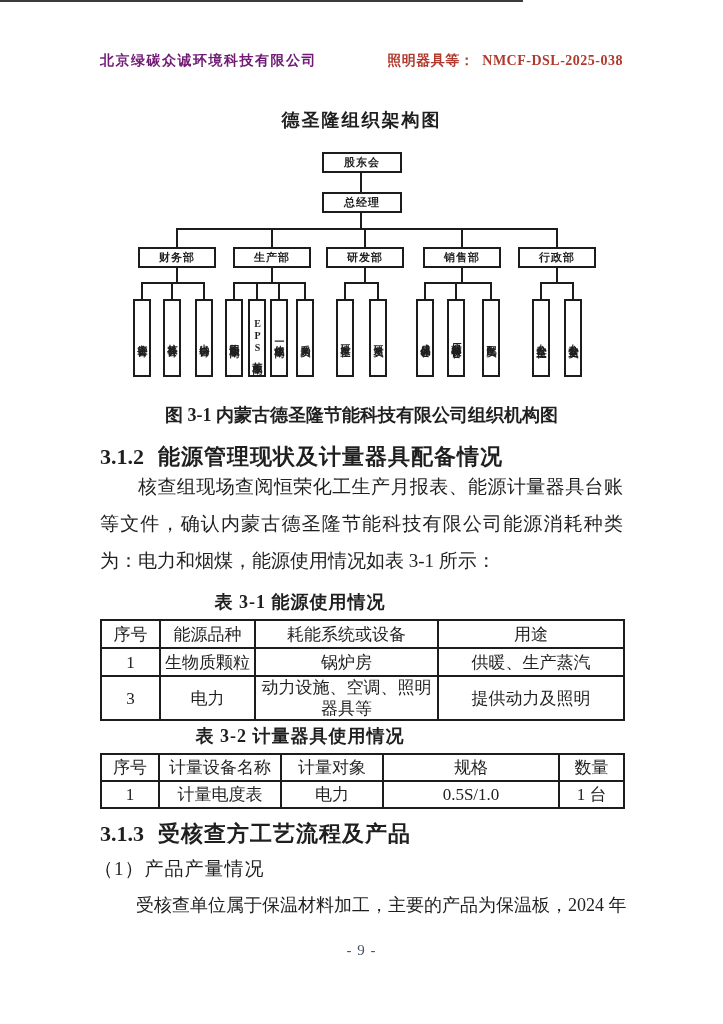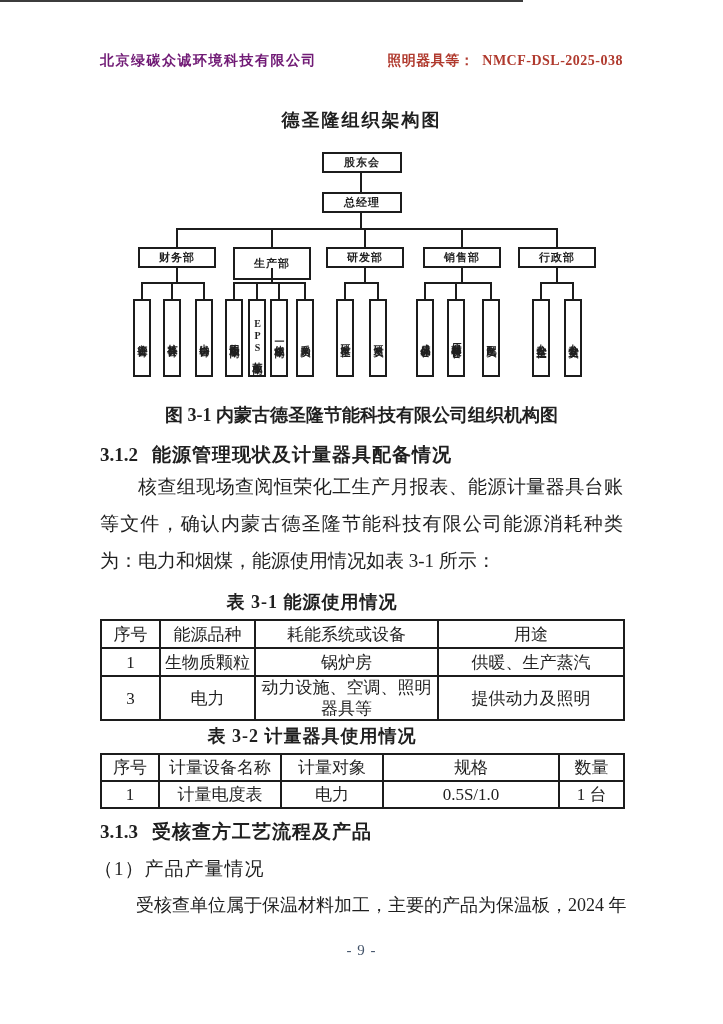--- a/index.html
+++ b/index.html
@@ -27,28 +27,28 @@
     font-size:10px;
     line-height:1;
     letter-spacing:1px;
     font-weight:bold;
   }
   .hdr-left { left:100px; top:52px; font-size:14px; letter-spacing:1.5px; color:#701a75; font-weight:bold; }
   .hdr-right { right:100px; top:52px; font-size:14px; color:#b03a2e; font-weight:bold; letter-spacing:0.5px; }
   .hdr-rule { left:100px; top:75px; width:523px; height:2px; background:#3c3c3c; }
   .chart-title { left:0; top:108px; width:723px; text-align:center; font-size:18px; font-weight:bold; letter-spacing:2px; }
   .fig-caption { left:0; top:403px; width:723px; text-align:center; font-size:18px; font-weight:bold; }
-  .sec-head { left:100px; font-size:19px; font-weight:bold; letter-spacing:1px; }
+  .sec-head { left:100px; font-size:22px; font-weight:bold; letter-spacing:1px; }
   .sec-num { margin-right:14px; letter-spacing:0; }
   .para {
     left:100px; width:523px;
     font-size:19px; line-height:37px;
     text-align:justify; text-indent:2em;
   }
-  .tbl-caption { left:0; width:600px; text-align:center; font-size:18px; font-weight:bold; letter-spacing:1px;margin-left:12px; }
+  .tbl-caption { left:0; width:600px; text-align:center; font-size:18px; font-weight:bold; letter-spacing:1px; }
   table.doctable {
     position:absolute;
     border-collapse:collapse;
     table-layout:fixed;
     background:#fff;
     font-size:17px;
   }
   table.doctable th, table.doctable td {
     border:2px solid #1c1c1c;
     text-align:center;
@@ -77,21 +77,21 @@
   <div class="vline" style="left:360px;top:213px;width:2px;height:15px"></div>
 
   <div class="hline" style="left:176px;top:228px;width:382px;height:2px"></div>
   <div class="vline" style="left:176px;top:228px;width:2px;height:19px"></div>
   <div class="vline" style="left:271px;top:228px;width:2px;height:19px"></div>
   <div class="vline" style="left:364px;top:228px;width:2px;height:19px"></div>
   <div class="vline" style="left:461px;top:228px;width:2px;height:19px"></div>
   <div class="vline" style="left:556px;top:228px;width:2px;height:19px"></div>
 
   <div class="obox nodeh" style="left:138px;top:247px;width:78px;height:21px">财务部</div>
-  <div class="obox nodeh" style="left:233px;top:247px;width:78px;height:33px">生产部</div>
+  <div class="obox nodeh" style="left:233px;top:247px;width:78px;height:21px">生产部</div>
   <div class="obox nodeh" style="left:326px;top:247px;width:78px;height:21px">研发部</div>
   <div class="obox nodeh" style="left:423px;top:247px;width:78px;height:21px">销售部</div>
   <div class="obox nodeh" style="left:518px;top:247px;width:78px;height:21px">行政部</div>
 
   <div class="vline" style="left:176px;top:268px;width:2px;height:15px"></div>
   <div class="vline" style="left:271px;top:268px;width:2px;height:15px"></div>
   <div class="vline" style="left:364px;top:268px;width:2px;height:15px"></div>
   <div class="vline" style="left:461px;top:268px;width:2px;height:15px"></div>
   <div class="vline" style="left:556px;top:268px;width:2px;height:15px"></div>
 

